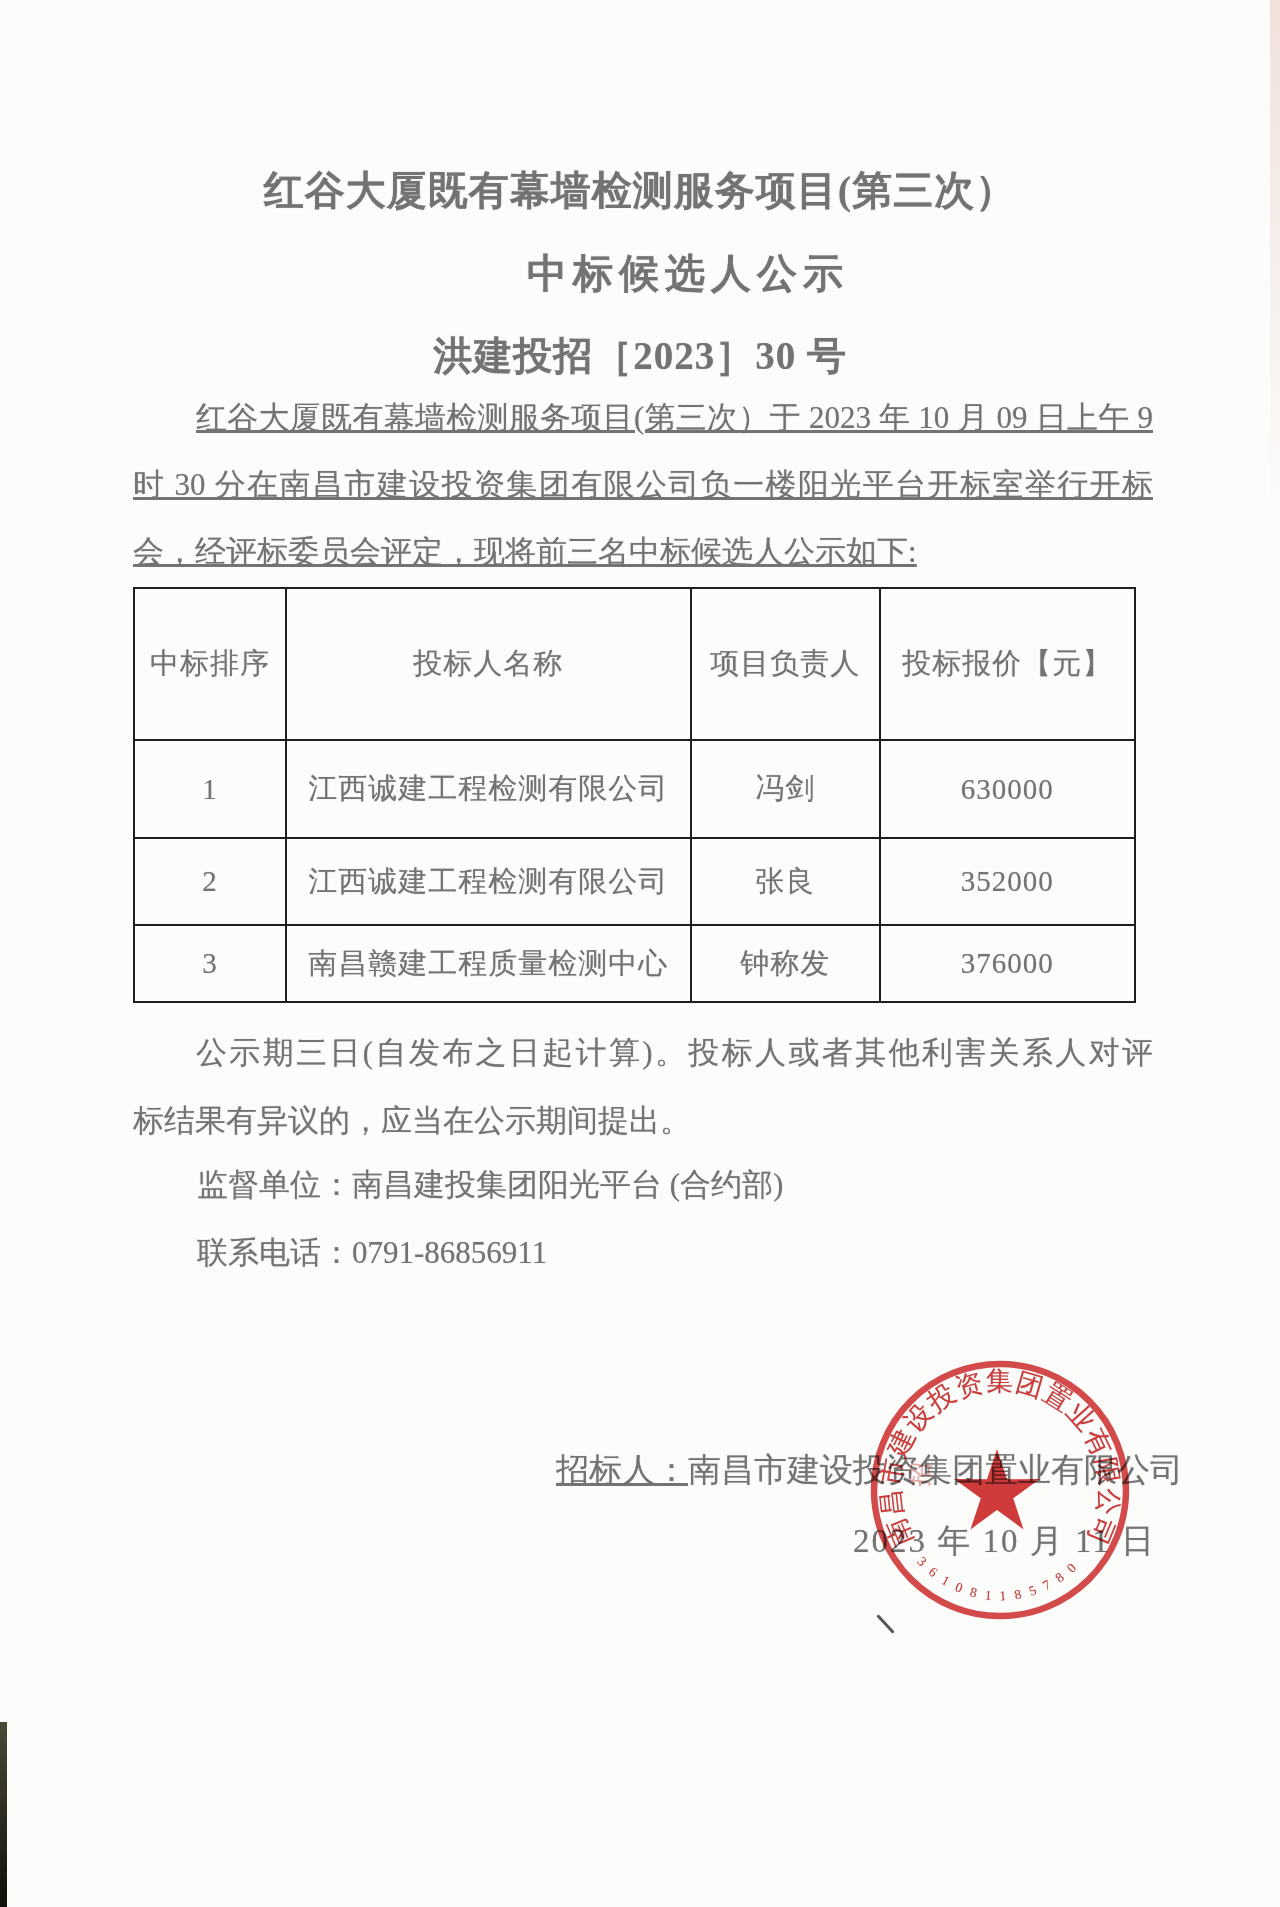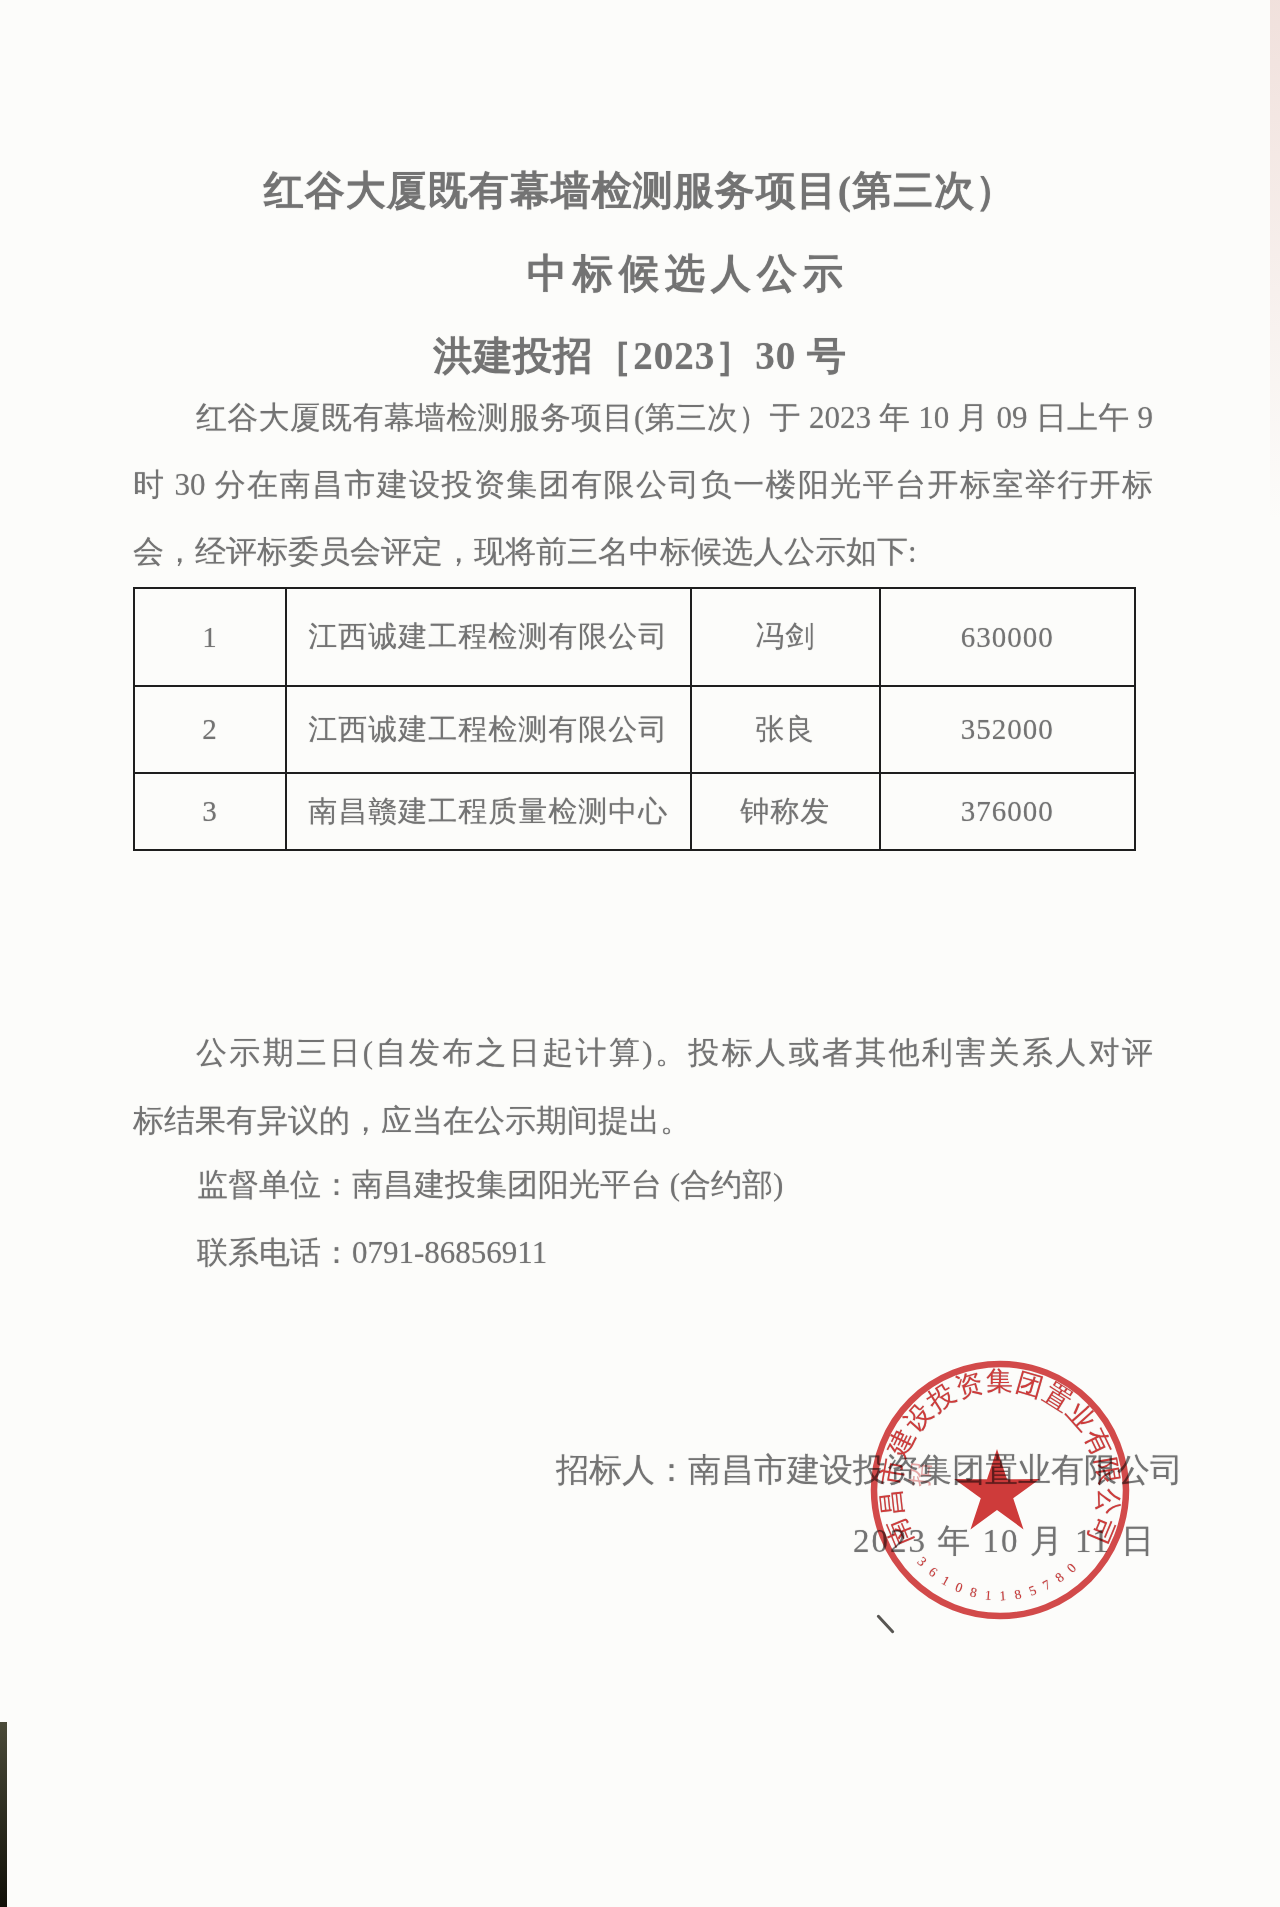--- a/index.html
+++ b/index.html
@@ -12,35 +12,35 @@
   .center{position:absolute;left:0;width:100%;text-align:center;}
   .title1{top:163px;font-size:40px;font-weight:bold;letter-spacing:1px;}
   .title2{top:246px;font-size:40px;font-weight:bold;letter-spacing:6px;margin-left:48px;}
   .docnum{top:329px;font-size:39px;font-weight:bold;letter-spacing:1px;}
 
   .block{position:absolute;left:133px;width:1020px;font-size:31px;}
   .line{height:67px;line-height:67px;white-space:nowrap;}
   .p2 .line{height:68px;line-height:68px;}
   .jfull{text-align:justify;text-align-last:justify;white-space:normal;overflow:hidden;}
   .indent{padding-left:63px;}
-  .p1{top:384px;}
+  .p1{top:384px;text-decoration:underline;}
   .p2{top:1019px;}
   .sup{top:1151px;padding-left:64px;height:68px;line-height:68px;}
   .phone{top:1219px;padding-left:64px;height:68px;line-height:68px;}
 
   .table-wrap{position:absolute;left:133px;top:587px;width:1003px;}
   table.bids{border-collapse:collapse;width:100%;table-layout:fixed;}
   table.bids td,table.bids th{
     border:2px solid #1e1e1e;text-align:center;vertical-align:middle;
     font-size:29px;font-weight:normal;padding:0;letter-spacing:1px;
   }
   tr.hrow{height:152px;} tr.r1{height:98px;} tr.r2{height:87px;} tr.r3{height:77px;}
 
   .tenderer{position:absolute;left:556px;top:1448px;font-size:33px;white-space:nowrap;}
-  .tenderer .lbl{}
+  .tenderer .lbl{text-decoration:underline;}
   .dateline{position:absolute;left:853px;top:1519px;font-size:33px;letter-spacing:2px;white-space:nowrap;}
 
   .stamp{position:absolute;left:865px;top:1355px;width:270px;height:270px;
          mix-blend-mode:multiply;opacity:.92;}
   .pen-mark{position:absolute;left:884px;top:1612px;width:3px;height:24px;
             background:#2e2c28;transform:rotate(-43deg);border-radius:2px;opacity:.8;}
   .edge-left{position:absolute;left:0;top:1722px;width:7px;height:185px;
              background:linear-gradient(180deg,#4a4a38,#111008);}
   .edge-right{position:absolute;right:0;top:0;width:10px;height:520px;
               background:linear-gradient(180deg,rgba(214,162,152,.30),rgba(220,205,198,0));}
@@ -62,20 +62,26 @@
 
   <div class="table-wrap">
     <table class="bids">
       <colgroup>
         <col style="width:15.2%">
           <col style="width:40.4%">
           <col style="width:18.9%">
           <col style="width:25.5%">
       </colgroup>
       <tbody>
+          <tr class="hrow">
+        <th>中标排序</th>
+        <th>投标人名称</th>
+        <th>项目负责人</th>
+        <th>投标报价【元】</th>
+      </tr>
       <tr class="r1">
         <td>1</td>
         <td>江西诚建工程检测有限公司</td>
         <td>冯剑</td>
         <td>630000</td>
       </tr>
       <tr class="r2">
         <td>2</td>
         <td>江西诚建工程检测有限公司</td>
         <td>张良</td>

